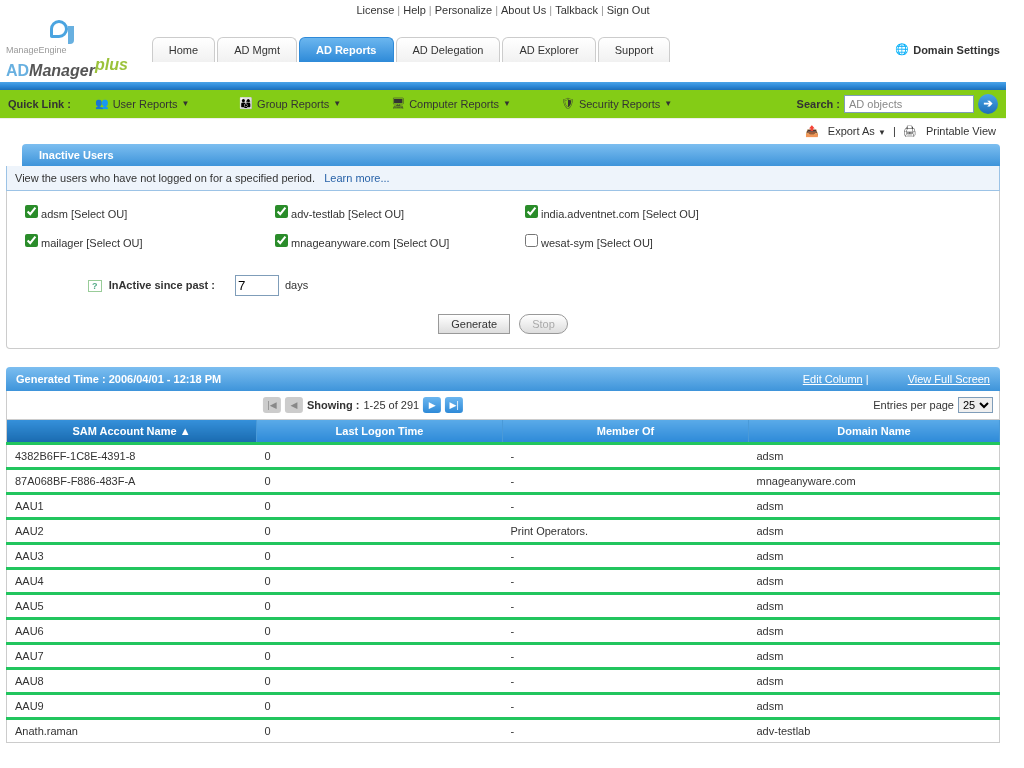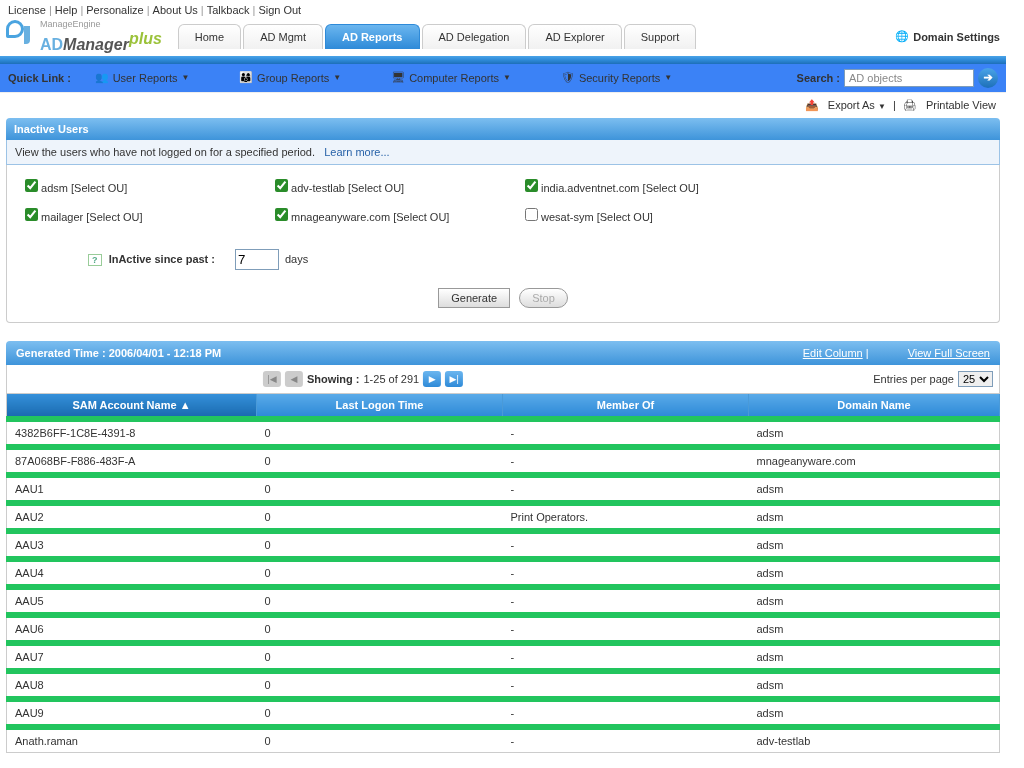--- a/index.html
+++ b/index.html
@@ -1,47 +1,47 @@
 <!DOCTYPE html>
 <html><head>
 <meta charset="utf-8">
 <style>
 * { margin: 0; padding: 0; box-sizing: border-box; }
 body { font-family: Verdana, Arial, sans-serif; font-size: 11px; color: #333; background: #fff; }
 .container { width: 1006px; }
-.top-links { text-align: left; padding: 4px 8px; font-size: 11px; }
+.top-links { text-align: center; padding: 4px 8px; font-size: 11px; }
 .top-links a { color: #333; text-decoration: none; cursor: pointer; }
 .top-links span.sep { margin: 0 3px; color: #999; }
 .header-row { display: flex; align-items: center; padding: 0 6px 2px 6px; }
-.logo { display: flex; align-items: flex-start; flex-shrink: 0; margin-right: 4px; }
+.logo { display: flex; align-items: center; flex-shrink: 0; margin-right: 12px; flex-direction: column; }
 .logo-icon { width: 30px; height: 26px; position: relative; margin-right: 4px; }
 .logo-icon .loop { width: 18px; height: 18px; border: 3px solid #4aa4e0; border-radius: 50% 50% 50% 10%; display: inline-block; }
 .logo-icon .tail { width: 6px; height: 18px; background: #68b0e0; border-radius: 0 0 4px 0; position: absolute; left: 18px; top: 6px; }
 .logo-text { line-height: 1.1; }
 .logo-text .me { font-size: 9px; color: #999; }
 .logo-text .ad { font-size: 16px; font-weight: bold; }
 .logo-text .ad .a { color: #68b0e0; }
 .logo-text .ad .mg { color: #555; font-style: italic; }
 .logo-text .plus { color: #9bc23a; font-size: 16px; font-style: italic; vertical-align: super; }
 .tabs { display: flex; gap: 2px; margin-left: 12px; }
 .tab { padding: 6px 16px; border: 1px solid #ccc; border-bottom: none; border-radius: 6px 6px 0 0; background: linear-gradient(#fff,#f1f1f1); font-size: 11px; color: #333; cursor: pointer; }
 .tab.active { background: linear-gradient(#6bb6ef,#2e8ad8); color: #fff; border-color: #2e8ad8; font-weight: bold; }
 .blue-bar { height: 8px; background: linear-gradient(#4aa4e8,#2e8ad8,#1d6fb8); }
 .domain-settings { margin-left: auto; display: flex; align-items: center; gap: 4px; font-weight: bold; cursor: pointer; }
-.ql-row { display: flex; align-items: center; padding: 4px 8px; background: #3b82f6; border-bottom: 1px solid #eee; }
+.ql-row { display: flex; align-items: center; padding: 4px 8px; background: #84cc16; border-bottom: 1px solid #eee; }
 .ql-row .ql { font-weight: bold; margin-right: 24px; }
 .ql-item { display: flex; align-items: center; gap: 4px; margin-right: 50px; cursor: pointer; white-space: nowrap; }
 .ql-item .caret { font-size: 8px; color: #333; }
 .ql-right { margin-left: auto; display: flex; align-items: center; gap: 4px; }
 .ql-right input { border: 1px solid #7f9db9; padding: 2px 4px; width: 130px; font-size: 11px; color: #888; }
 .go-btn { width: 20px; height: 20px; border-radius: 50%; background: linear-gradient(#4aa4e8,#1d6fb8); color: #fff; display: flex; align-items: center; justify-content: center; font-weight: bold; cursor: pointer; }
 .toolbar-row { text-align: right; padding: 6px 10px; }
 .toolbar-row .tlink { cursor: pointer; margin-left: 6px; }
 .page { padding: 0 6px; }
-.panel-head { background: linear-gradient(#7cbef0,#3e94da); color: #fff; font-weight: bold; padding: 5px 8px; border-radius: 4px 4px 0 0; }
+.panel-head { background: linear-gradient(#7cbef0,#3e94da); color: #fff; font-weight: bold; padding: 5px 17px; border-radius: 4px 4px 0 0; margin-left: 16px; }
 .panel-sub { background: #eef4fb; padding: 6px 8px; border: 1px solid #9cc3e6; border-top: none; }
 .panel-sub a { color: #2862a8; text-decoration: none; }
 .panel-body { background: #fff; border: 1px solid #ccc; border-top: none; padding: 14px 18px; border-radius: 0 0 4px 4px; }
 .domains-row { display: flex; }
 .dom-label { width: 200px; text-align: right; font-weight: bold; padding-right: 16px; padding-top: 6px; }
 .dom-grid { display: grid; grid-template-columns: 250px 250px 250px; row-gap: 14px; }
 .dom-item label { cursor: pointer; }
 .dom-item a.ou { color: #333; text-decoration: none; }
 .chk { accent-color: #2a8c2a; }
 .inactive-row { display: flex; align-items: center; margin-top: 26px; }
@@ -56,21 +56,21 @@
 .gen-head .right a { color: #fff; text-decoration: underline; cursor: pointer; padding-left: 36px; }
 .pager-row { background: #fff; border: 1px solid #ccc; border-top: none; padding: 6px; display: flex; align-items: center; }
 .nav-btns { margin-left: auto; transform: translateX(-40%); display: flex; align-items: center; gap: 4px; }
 .nb { width: 18px; height: 16px; background: linear-gradient(#6bb6ef,#2e8ad8); color: #fff; border-radius: 3px; display: flex; align-items: center; justify-content: center; font-size: 9px; cursor: pointer; }
 .nb.dis { background: #ccc; color: #888; cursor: default; }
 .epp { margin-left: auto; display: flex; align-items: center; gap: 4px; }
 .epp select { border: 1px solid #7f9db9; font-size: 11px; }
 table.data { width: 100%; border-collapse: collapse; border: 1px solid #ccc; border-top: none; }
 table.data th { background: linear-gradient(#5aaae8,#2e8ad8); color: #fff; text-align: center; padding: 5px 8px; font-weight: bold; border-right: 1px solid #4a9ad8; }
 table.data th.sorted { background: linear-gradient(#3590da,#1a6bb0); }
-table.data td { padding: 5px 8px; border-top: 6px solid #22c55e; }
+table.data td { padding: 5px 8px; border-top: 3px solid #22c55e; }
 .chev { font-size: 8px; }
 </style>
 </head>
 <body>
 
 <div class="container">
 
   <div class="top-links" id="top-links"><a>License</a><span class="sep">|</span><a>Help</a><span class="sep">|</span><a>Personalize</a><span class="sep">|</span><a>About Us</a><span class="sep">|</span><a>Talkback</a><span class="sep">|</span><a>Sign Out</a></div>
 
   <div class="header-row">

